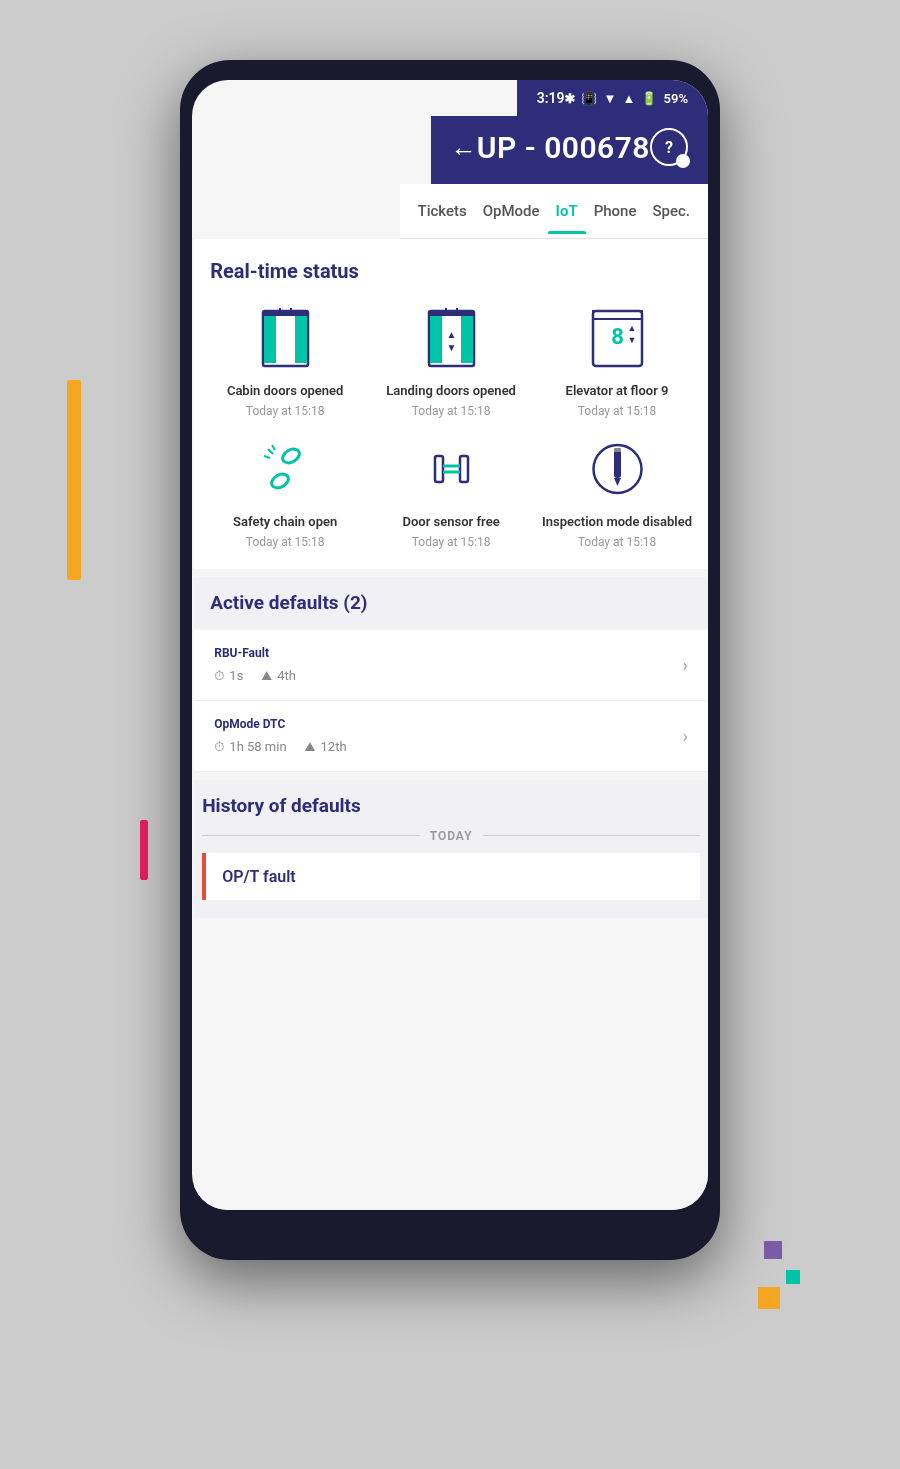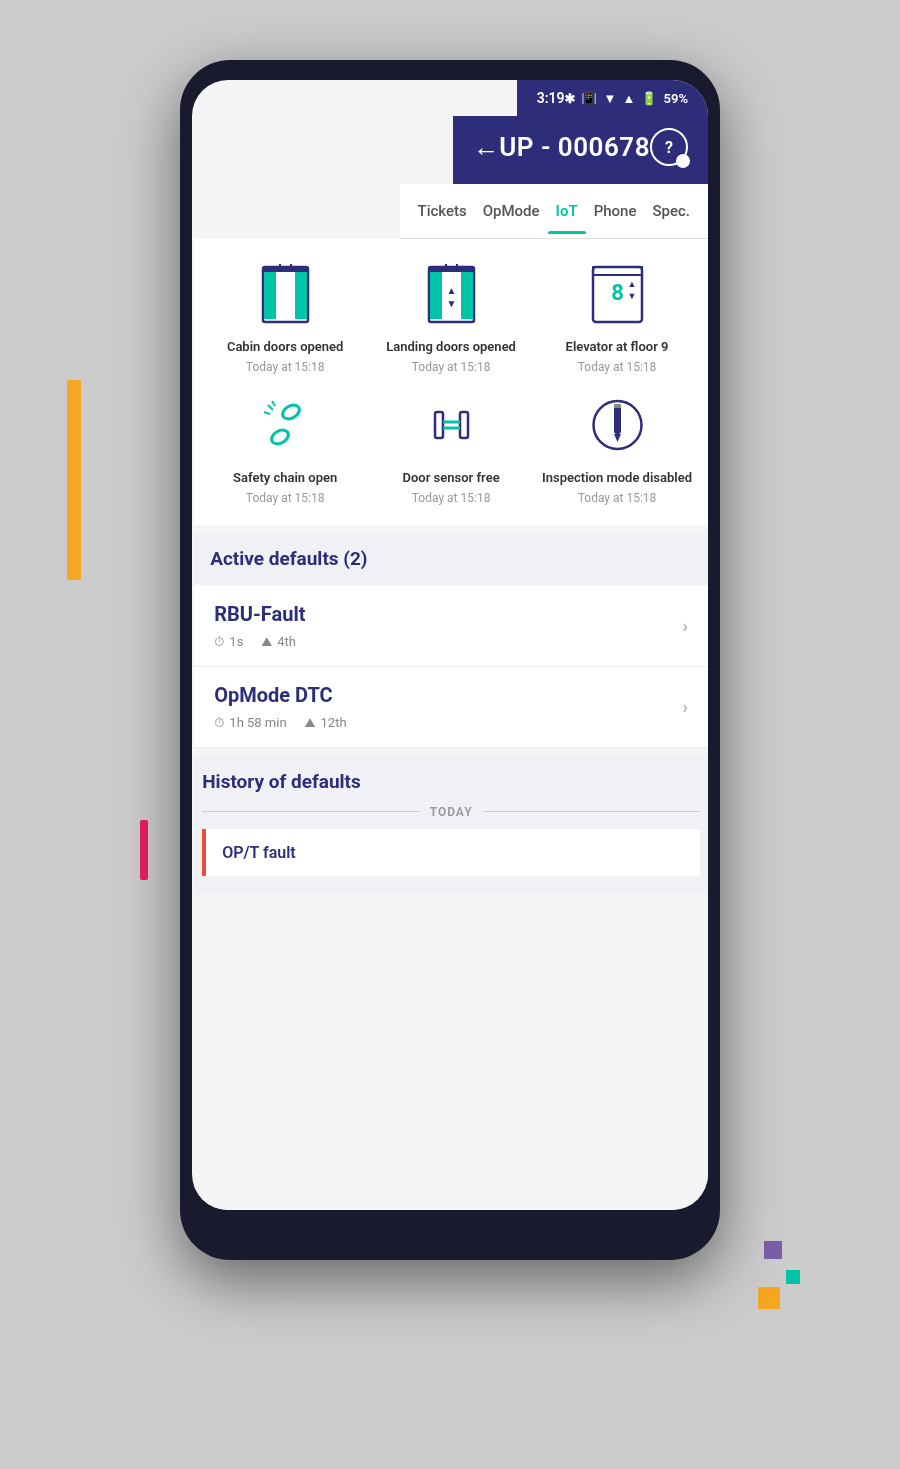--- a/index.html
+++ b/index.html
@@ -55,21 +55,21 @@
     
     .header {
       background: #2d2d7a;
       color: white;
       display: flex;
       justify-content: space-between;
       align-items: center;
       padding: 12px 20px 18px;
     }
     .header-title {
-      font-size: 26px;
+      font-size: 30px;
       font-weight: 600;
       letter-spacing: 0.5px;
     }
     .back-btn {
       font-size: 26px;
       cursor: pointer;
       color: white;
     }
     .help-btn {
       width: 38px;
@@ -206,21 +206,21 @@
     .fault-item {
       background: white;
       padding: 16px 20px;
       display: flex;
       justify-content: space-between;
       align-items: center;
       border-bottom: 1px solid #eee;
       cursor: pointer;
     }
     .fault-name {
-      font-size: 20px;
+      font-size: 12px;
       font-weight: 700;
       color: #2d2d7a;
       margin-bottom: 8px;
     }
     .fault-meta {
       display: flex;
       gap: 18px;
       align-items: center;
     }
     .fault-meta-item {
@@ -369,20 +369,21 @@
         <span>Phone</span>
       </div>
       <div class="tab">
         <span>Spec.</span>
       </div>
     </div>
 
     <div class="content">
 
       <div class="section">
+        <div class="section-title">Real-time status</div>
 
         <div class="status-grid">
 
           <div class="status-item">
             <div class="status-icon icon-cabin-door">
               <svg viewBox="0 0 65 65" xmlns="http://www.w3.org/2000/svg">
 
                 <rect x="10" y="5" width="45" height="55" rx="2" fill="none" stroke="#2d2d7a" stroke-width="2.5"></rect>
 
                 <rect x="11" y="8" width="12" height="49" fill="#00c4a7"></rect>

